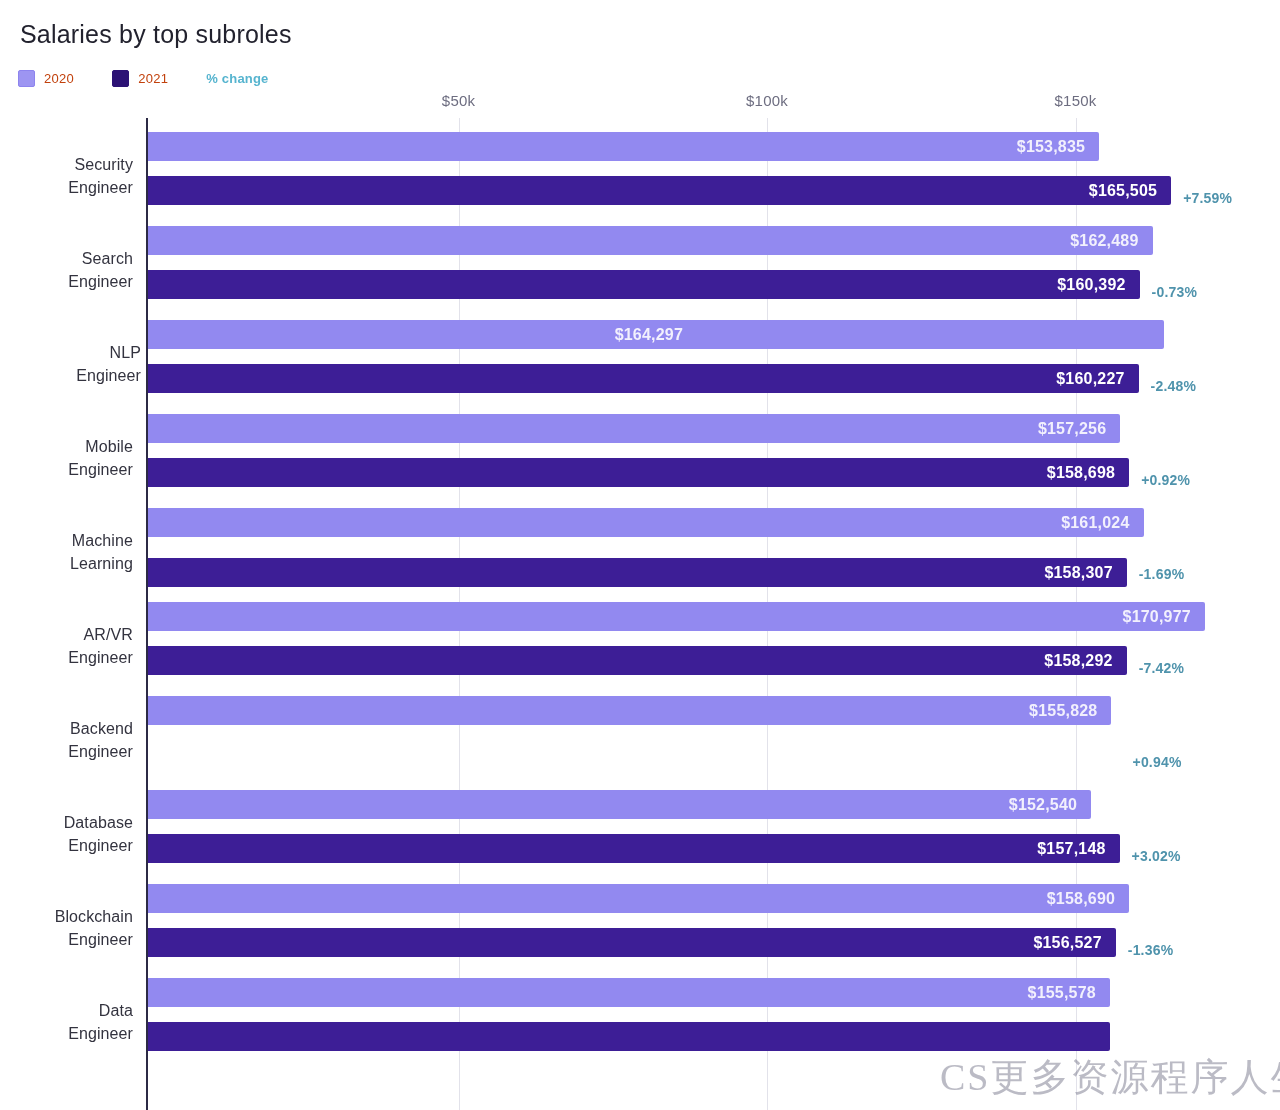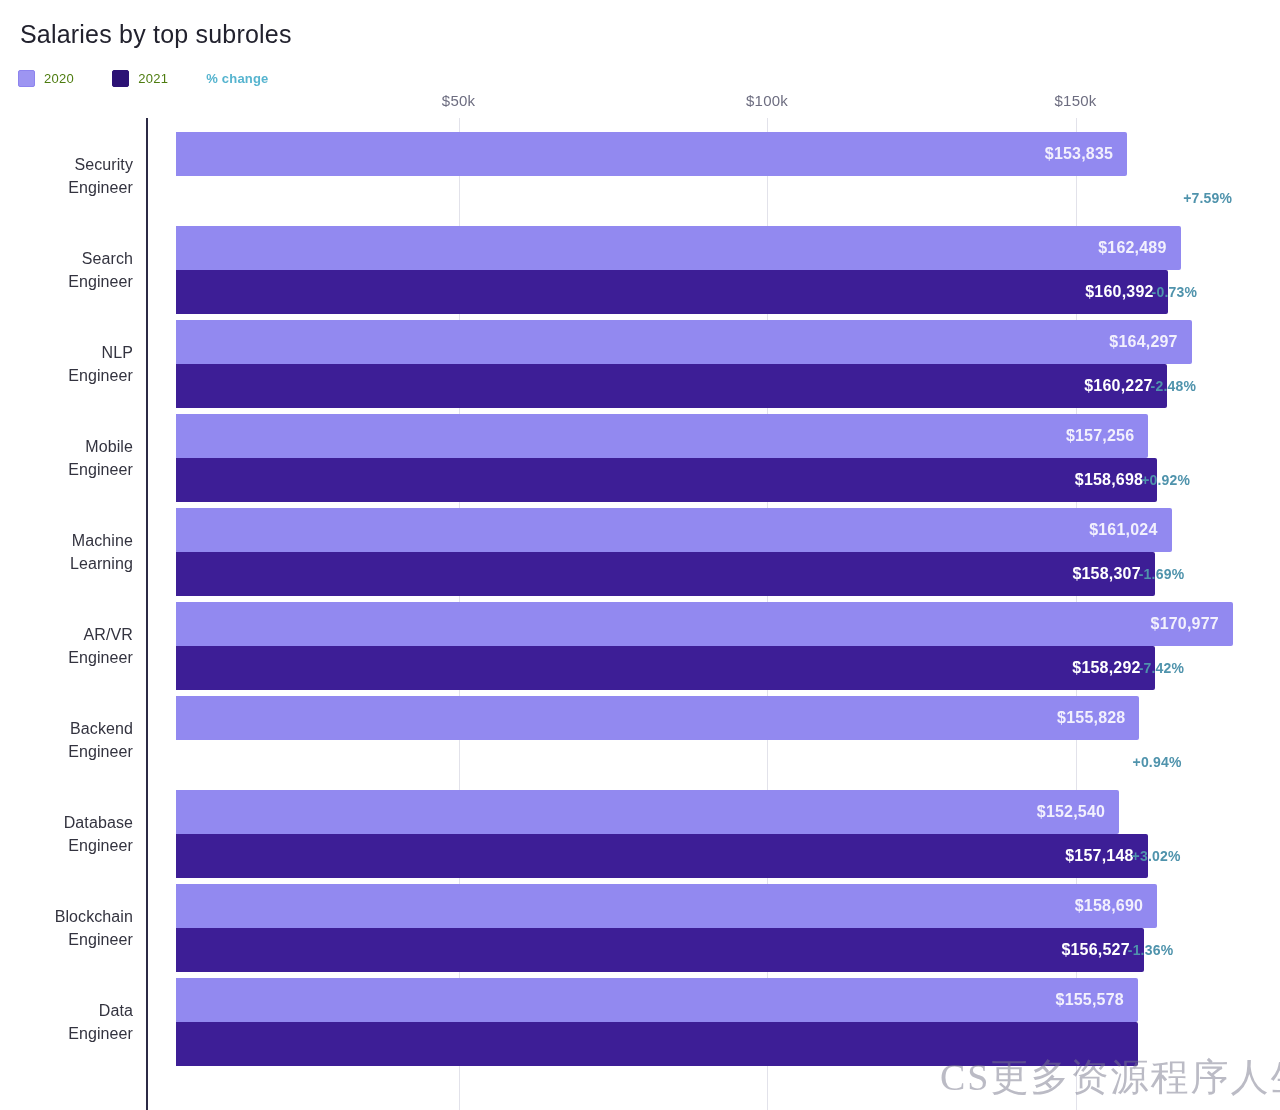--- a/index.html
+++ b/index.html
@@ -44,21 +44,21 @@
   .legend-swatch {
     width: 15px;
     height: 15px;
     border-radius: 2px;
     margin-right: 9px;
   }
   .legend-swatch.s2020 { background: #9d95f2; border: 1px solid #8d84ee; }
   .legend-swatch.s2021 { background: #2c1275; border: 1px solid #2c1275; }
   .legend-label {
     font-size: 13px;
-    color: #4d7c0f;
+    color: #c2410c;
     letter-spacing: .3px;
   }
   .legend-change {
     font-size: 13px;
     font-weight: bold;
     color: #56b4cf;
     letter-spacing: .2px;
   }
 
   
@@ -112,28 +112,27 @@
     text-align: right;
     font-size: 16px;
     line-height: 23px;
     color: #33333f;
     letter-spacing: .1px;
   }
 
   .bar {
     position: absolute;
     left: 148px;
-    height: 44px;
+    height: 29px;
     border-radius: 0 2px 2px 0;
     display: flex;
     align-items: center;
     justify-content: flex-end;
     box-sizing: border-box;
     padding-right: 14px;
-    margin-left: 28px;
   }
   .bar.y2020 {
     background: #9289f0;
     color: #ffffff;
   }
   .bar.y2021 {
     background: #3d1e96;
     color: #ffffff;
   }
   .bar-value {
@@ -192,41 +191,44 @@
     <div class="gridline" style="left: 1075.5px;"></div>
     <div class="tick-label" style="left: 1075.5px;">$150k</div>
     <div class="row" style="top: 118px; height: 94px;">
       <div class="cat-label" style="top: 35px;">
         <div>Security</div>
         <div>Engineer</div>
       </div>
       <div class="bar y2020" style="top: 14px; width: 951.162px;">
         <span class="bar-value">$153,835</span>
       </div>
+      <div class="bar y2021" style="top: 58px; width: 1023.17px;">
+        <span class="bar-value">$165,505</span>
+      </div>
       <div class="pct" style="left: 1183.17px; top: 72px;">+7.59%</div>
     </div>
     <div class="row" style="top: 212px; height: 94px;">
       <div class="cat-label" style="top: 35px;">
         <div>Search</div>
         <div>Engineer</div>
       </div>
       <div class="bar y2020" style="top: 14px; width: 1004.56px;">
         <span class="bar-value">$162,489</span>
       </div>
       <div class="bar y2021" style="top: 58px; width: 991.619px;">
         <span class="bar-value">$160,392</span>
       </div>
       <div class="pct" style="left: 1151.62px; top: 72px;">-0.73%</div>
     </div>
     <div class="row" style="top: 306px; height: 94px;">
-      <div class="cat-label" style="top: 35px;">
+      <div class="cat-label" style="top: 35px; padding-left: 8px;">
         <div>NLP</div>
         <div>Engineer</div>
       </div>
-      <div class="bar y2020" style="top: 14px; width: 1015.71px;">
+      <div class="bar y2020" style="top: 14px; width: 1015.71px; justify-content: center;">
         <span class="bar-value">$164,297</span>
       </div>
       <div class="bar y2021" style="top: 58px; width: 990.601px;">
         <span class="bar-value">$160,227</span>
       </div>
       <div class="pct" style="left: 1150.6px; top: 72px;">-2.48%</div>
     </div>
     <div class="row" style="top: 400px; height: 94px;">
       <div class="cat-label" style="top: 35px;">
         <div>Mobile</div>
@@ -241,21 +243,21 @@
       <div class="pct" style="left: 1141.17px; top: 72px;">+0.92%</div>
     </div>
     <div class="row" style="top: 494px; height: 94px;">
       <div class="cat-label" style="top: 35px;">
         <div>Machine</div>
         <div>Learning</div>
       </div>
       <div class="bar y2020" style="top: 14px; width: 995.518px;">
         <span class="bar-value">$161,024</span>
       </div>
-      <div class="bar y2021" style="top: 58px; width: 978.754px; align-items: center;">
+      <div class="bar y2021" style="top: 64px; width: 978.754px; align-items: center;">
         <span class="bar-value">$158,307</span>
       </div>
       <div class="pct" style="left: 1138.75px; top: 72px;">-1.69%</div>
     </div>
     <div class="row" style="top: 588px; height: 94px;">
       <div class="cat-label" style="top: 35px;">
         <div>AR/VR</div>
         <div>Engineer</div>
       </div>
       <div class="bar y2020" style="top: 14px; width: 1056.93px;">

